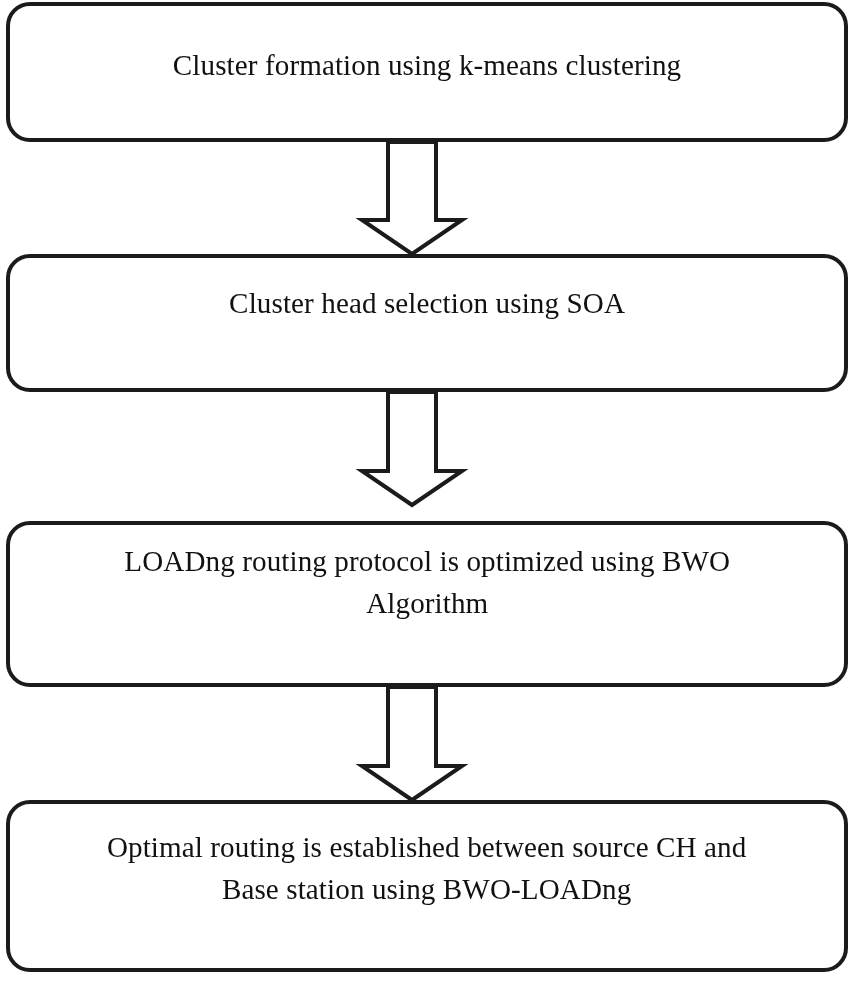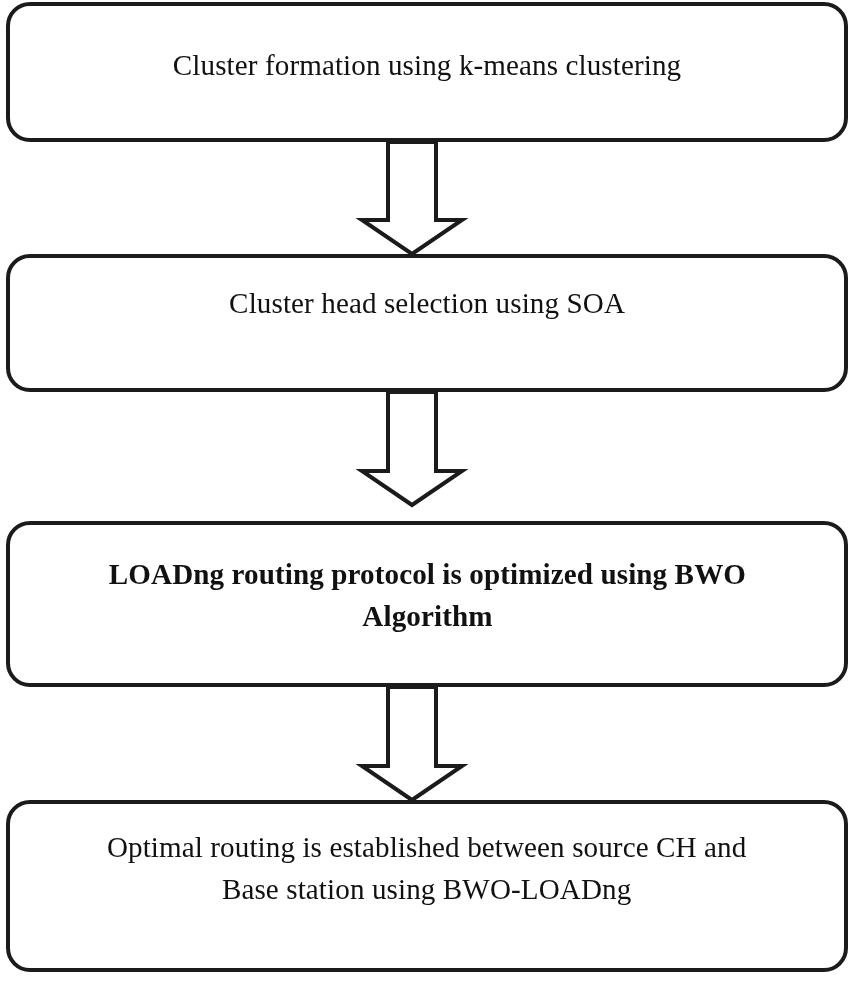--- a/index.html
+++ b/index.html
@@ -72,21 +72,21 @@
   </svg>
 
   <div class="node" style="left:6px; top:2px; width:842px; height:140px; padding-top:38px;">
     <div class="node-label">Cluster formation using k-means clustering</div>
   </div>
 
   <div class="node" style="left:6px; top:254px; width:842px; height:138px; padding-top:24px;">
     <div class="node-label">Cluster head selection using SOA</div>
   </div>
 
-  <div class="node" style="left:6px; top:521px; width:842px; height:166px; padding-top:28px;font-weight:bold;">
+  <div class="node" style="left:6px; top:521px; width:842px; height:166px; padding-top:15px;">
     <div class="node-label">LOADng routing protocol is optimized using BWO
 Algorithm</div>
   </div>
 
   <div class="node" style="left:6px; top:800px; width:842px; height:172px; padding-top:22px;">
     <div class="node-label">Optimal routing is established between source CH and
 Base station using BWO-LOADng</div>
   </div>
 
 </div>

